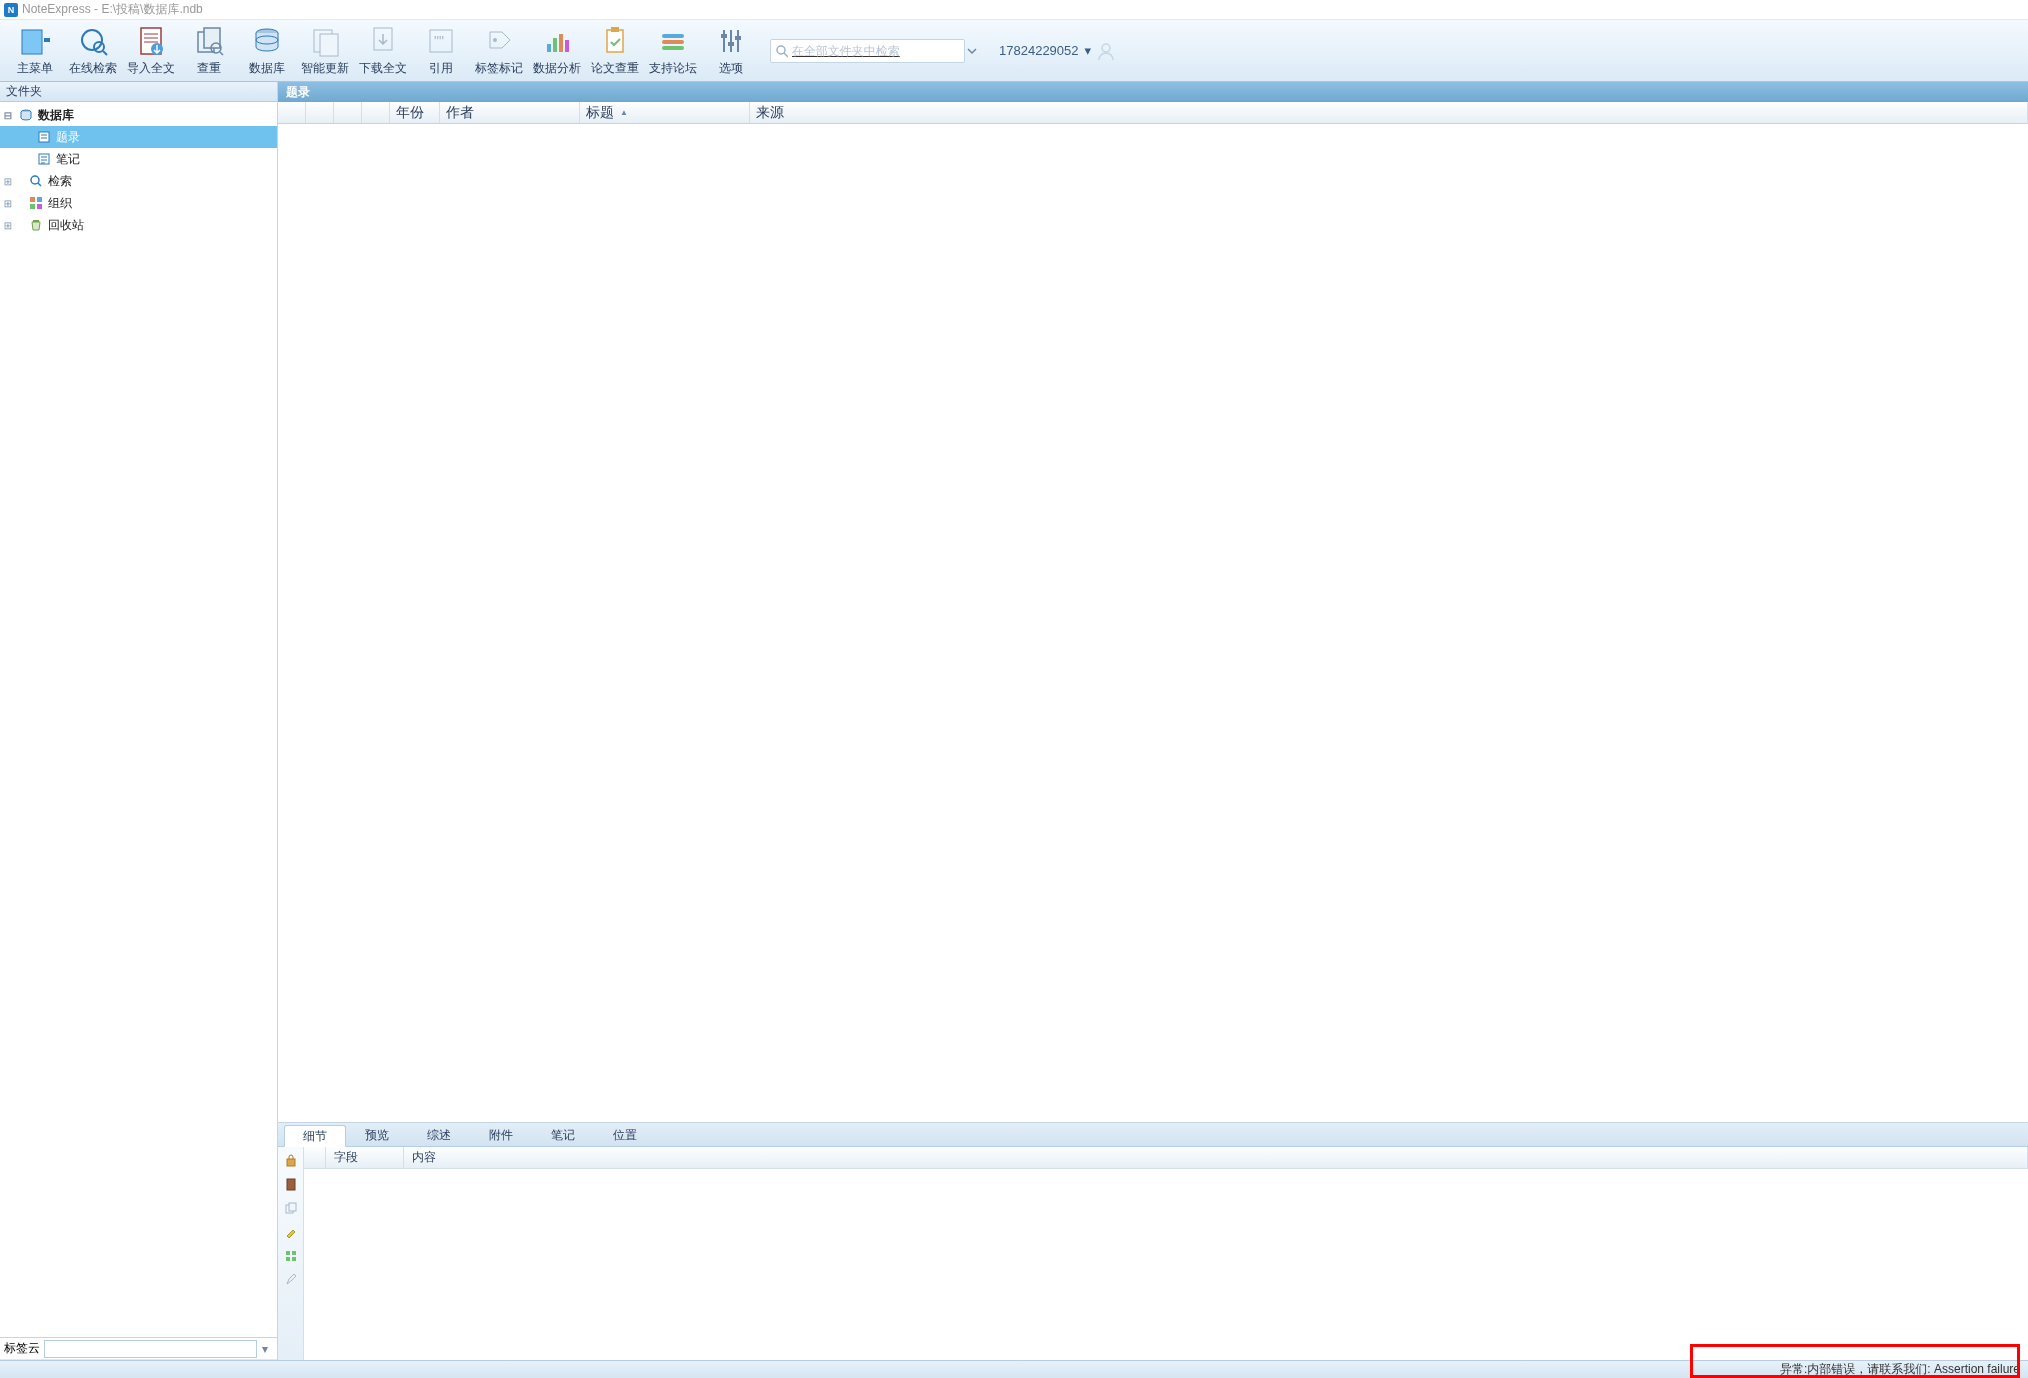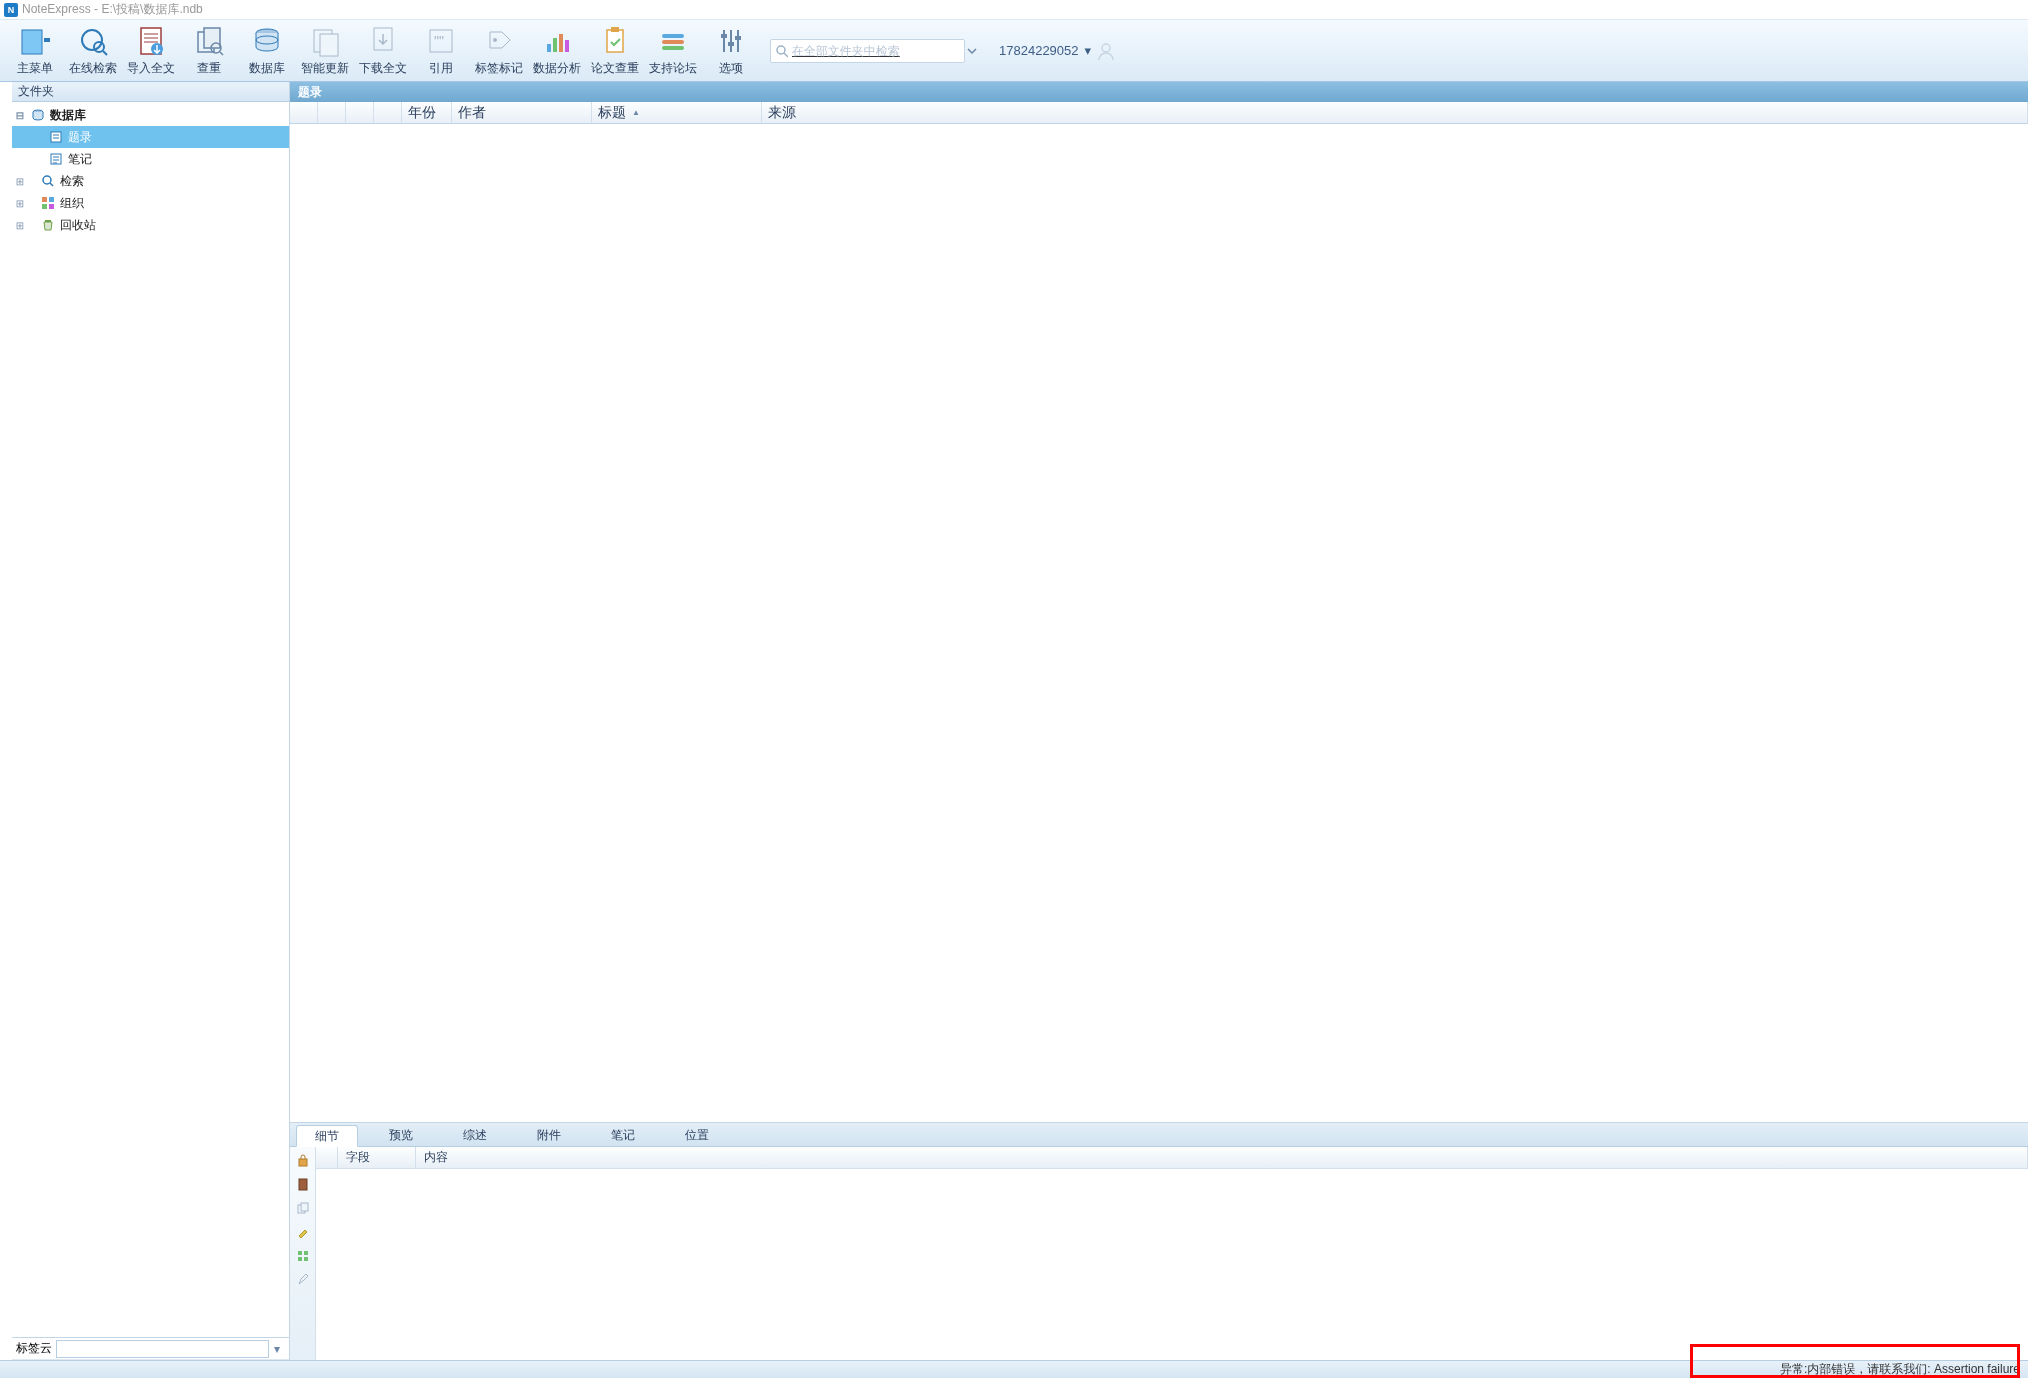--- a/index.html
+++ b/index.html
@@ -18,21 +18,21 @@
   .ribbon-search { margin-left: 10px; width: 195px; height: 24px; background: #fff; border: 1px solid #c4d6e6; border-radius: 2px; display: flex; align-items: center; padding: 0 4px; }
   .ribbon-search svg { margin-right: 4px; }
   .ribbon-search input { border: none; outline: none; width: 100%; font-size: 12px; color: #333; text-decoration: underline; }
   .ribbon-search input::placeholder { color: #b8c5d4; }
   .ribbon-search-dd { width: 18px; text-align: center; color: #6b87a8; cursor: pointer; margin-left:2px; }
   .ribbon-user { margin-left: 14px; display: flex; align-items: center; color: #3c5d85; font-size: 13px; gap: 6px; cursor: pointer; }
   .user-dot { display: inline-block; letter-spacing: -1px; }
   .user-avatar { width: 20px; height: 20px; opacity: 0.5; }
 
   
-  .main { flex: 1; display: flex; min-height: 0; padding-left: 12px; }
+  .main { flex: 1; display: flex; min-height: 0; }
 
   
   .sidebar { width: 278px; display: flex; flex-direction: column; border-right: 1px solid #c4d6e6; background: #fff; }
   .sidebar-header { height: 20px; background: linear-gradient(#e9f2fa, #d6e6f4); border-bottom: 1px solid #b6cde2; padding: 0 6px; display: flex; align-items: center; color: #2a3e5c; font-size: 12px; }
   .tree { flex: 1; overflow: auto; padding-top: 2px; }
   .tree-node { display: flex; align-items: center; height: 22px; padding-left: 2px; cursor: pointer; color: #222; font-size: 12px; }
   .tree-node.bold { font-weight: bold; }
   .tree-node.selected { background: #6fc2ee; color: #fff; }
   .tree-toggle { width: 12px; text-align: center; color: #7e94ad; font-size: 10px; }
   .tree-indent { display: inline-block; width: 18px; }
@@ -49,21 +49,21 @@
 
   
   .records-header { height: 20px; background: linear-gradient(#8dbfe2, #6fa8d0); color: #fff; font-weight: bold; padding: 0 8px; display: flex; align-items: center; font-size: 12px; }
   .col-header { height: 22px; background: linear-gradient(#fdfefe, #e7eff6); border-bottom: 1px solid #c4d6e6; display: flex; align-items: center; font-size: 14px; color: #2a3e5c; }
   .col-header .col { border-right: 1px solid #d3e0ec; height: 100%; display: flex; align-items: center; padding: 0 6px; cursor: pointer; }
   .col.sort-up::after { content: "▲"; font-size: 8px; color: #6b87a8; margin-left: 6px; }
   .records-body { flex: 1; background: #fff; }
 
   
   .detail-pane { height: 238px; border-top: 1px solid #c4d6e6; display: flex; flex-direction: column; background: linear-gradient(#eaf3fa, #eaf3fa); }
-  .detail-tabs { height: 24px; display: flex; align-items: flex-end; background: linear-gradient(#e3eef7, #d2e3f1); padding-left: 6px; gap: 12px; border-bottom: 1px solid #b6cde2; }
+  .detail-tabs { height: 24px; display: flex; align-items: flex-end; background: linear-gradient(#e3eef7, #d2e3f1); padding-left: 6px; gap: 0; border-bottom: 1px solid #b6cde2; }
   .detail-tab { height: 22px; min-width: 62px; padding: 0 12px; display: flex; align-items: center; justify-content: center; font-size: 12px; color: #2a3e5c; cursor: pointer; border: 1px solid transparent; border-bottom: none; background: transparent; }
   .detail-tab.active { background: #fff; border: 1px solid #b6cde2; border-bottom: 1px solid #fff; border-radius: 3px 3px 0 0; position: relative; top: 1px; }
   .detail-body { flex: 1; display: flex; background: #fff; }
   .detail-toolstrip { width: 26px; background: linear-gradient(#f7fbfe, #e5eff7); border-right: 1px solid #d3e0ec; display: flex; flex-direction: column; align-items: center; padding-top: 4px; gap: 6px; }
   .detail-toolstrip .tbtn { width: 18px; height: 18px; display: flex; align-items: center; justify-content: center; cursor: pointer; }
   .detail-cols-header { height: 22px; background: linear-gradient(#fdfefe, #e7eff6); border-bottom: 1px solid #d3e0ec; display: flex; align-items: center; }
   .detail-cols-header .dc { border-right: 1px solid #d3e0ec; height: 100%; display: flex; align-items: center; padding: 0 8px; color: #2a3e5c; }
   .detail-grid { flex: 1; display: flex; flex-direction: column; }
   .detail-grid-body { flex: 1; background: #fff; }
 

